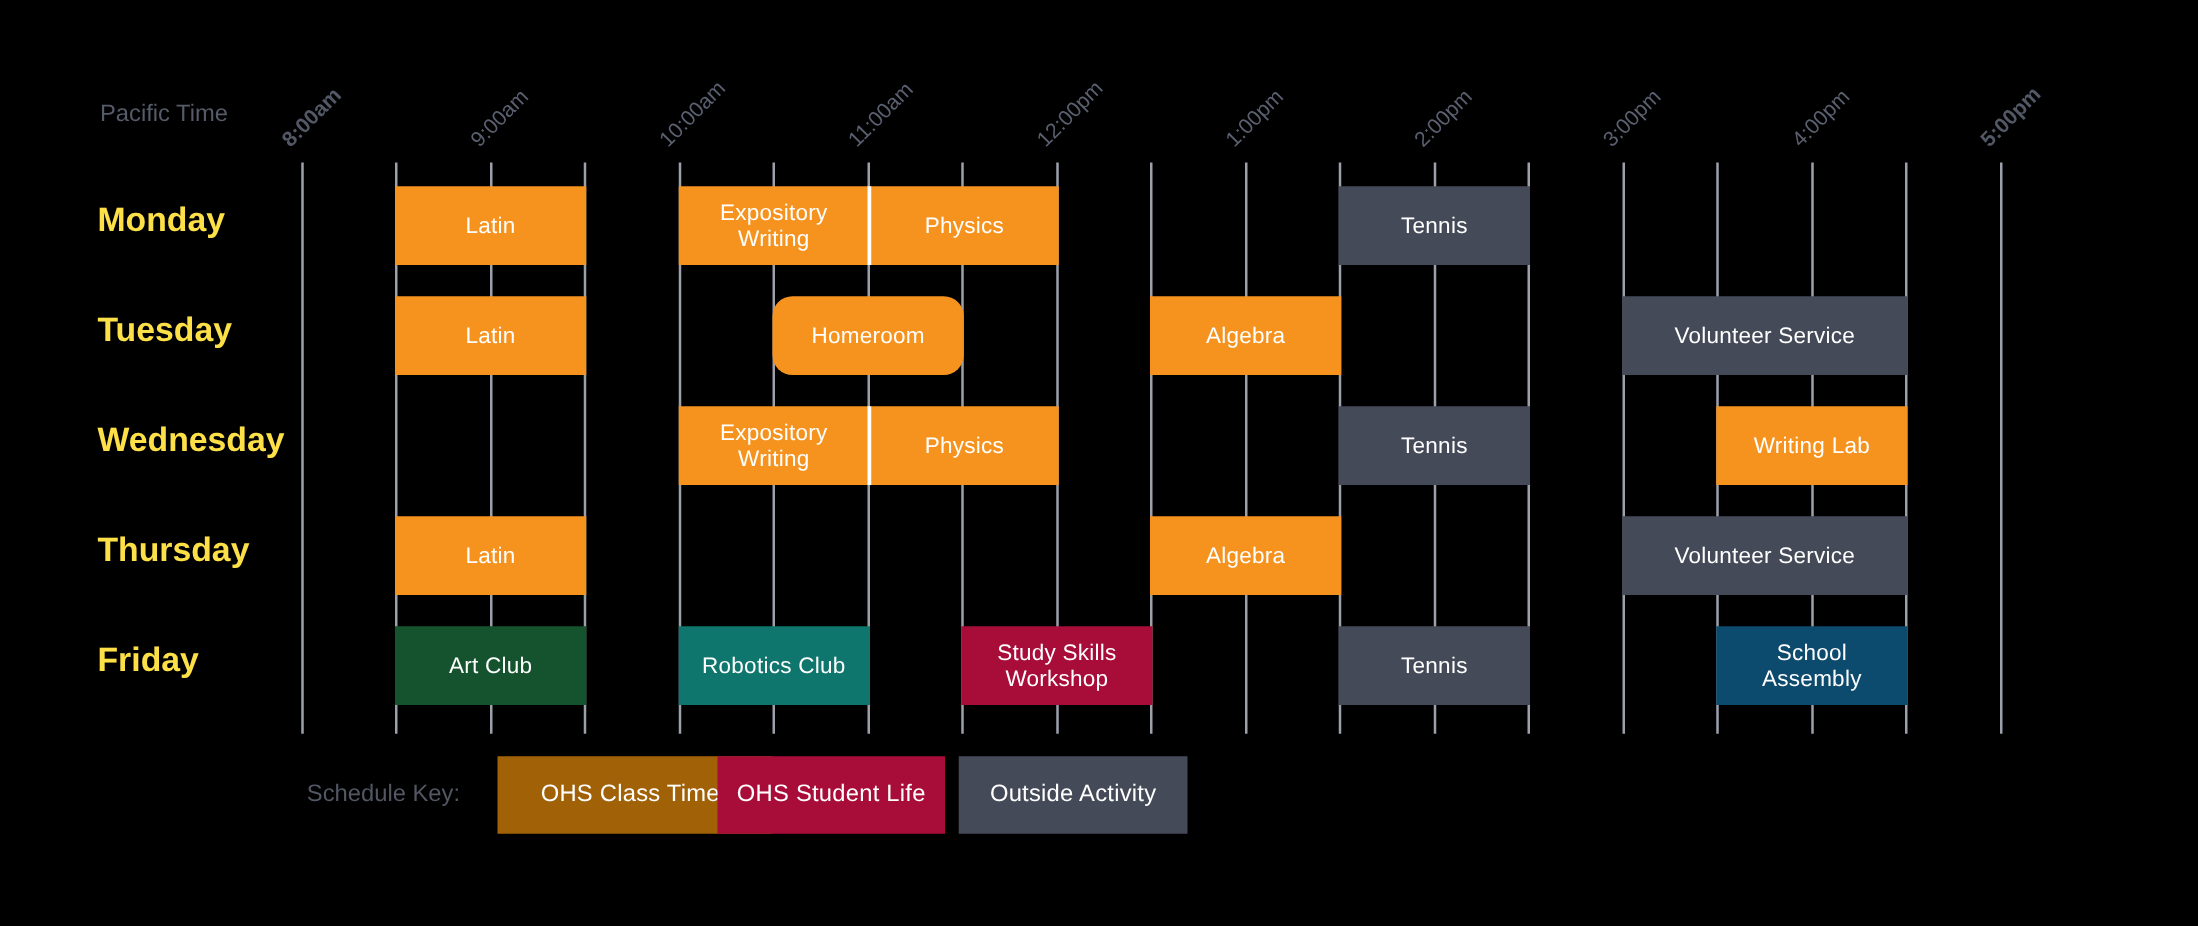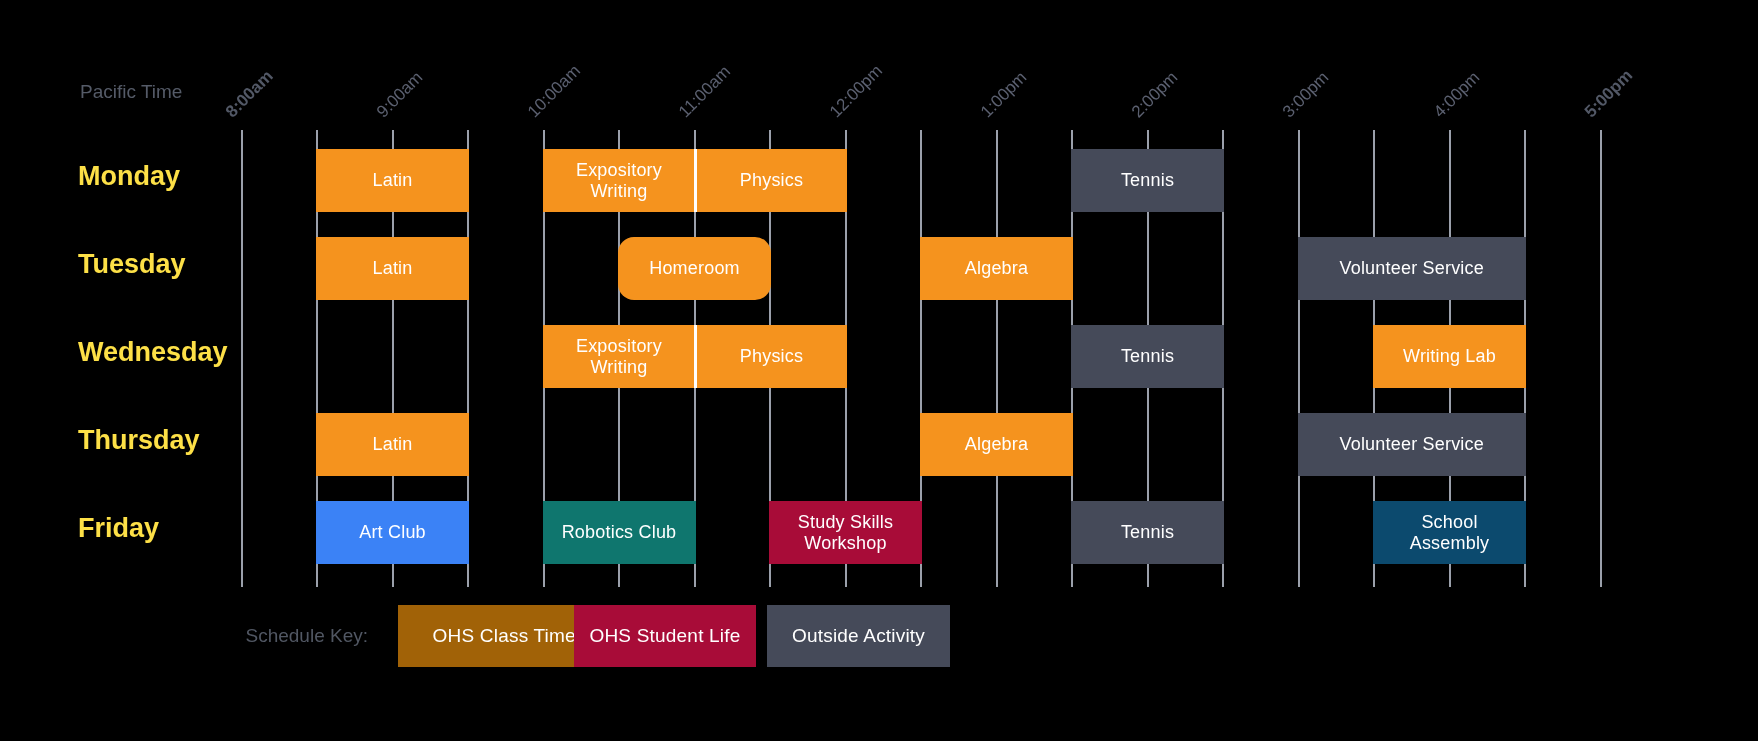--- a/index.html
+++ b/index.html
@@ -107,21 +107,21 @@
       </div>
       <div class="block" style="left: 316px; width: 153px; top: 413px; height: 63px; background: rgb(245, 147, 30);">
         <div>Latin</div>
       </div>
       <div class="block" style="left: 920px; width: 153px; top: 413px; height: 63px; background: rgb(245, 147, 30);">
         <div>Algebra</div>
       </div>
       <div class="block" style="left: 1297.5px; width: 228.5px; top: 413px; height: 63px; background: rgb(69, 74, 89);">
         <div>Volunteer Service</div>
       </div>
-      <div class="block" style="left: 316px; width: 153px; top: 501px; height: 63px; background: #3b82f6;">
+      <div class="block" style="left: 316px; width: 153px; top: 501px; height: 63px; background: #14532d;">
         <div>Art Club</div>
       </div>
       <div class="block" style="left: 542.5px; width: 153px; top: 501px; height: 63px; background: #0f766e;">
         <div>Robotics Club</div>
       </div>
       <div class="block" style="left: 769px; width: 153px; top: 501px; height: 63px; background: rgb(168, 12, 56);">
         <div>Study Skills</div>
         <div>Workshop</div>
       </div>
       <div class="block" style="left: 1071px; width: 153px; top: 501px; height: 63px; background: rgb(69, 74, 89);">

